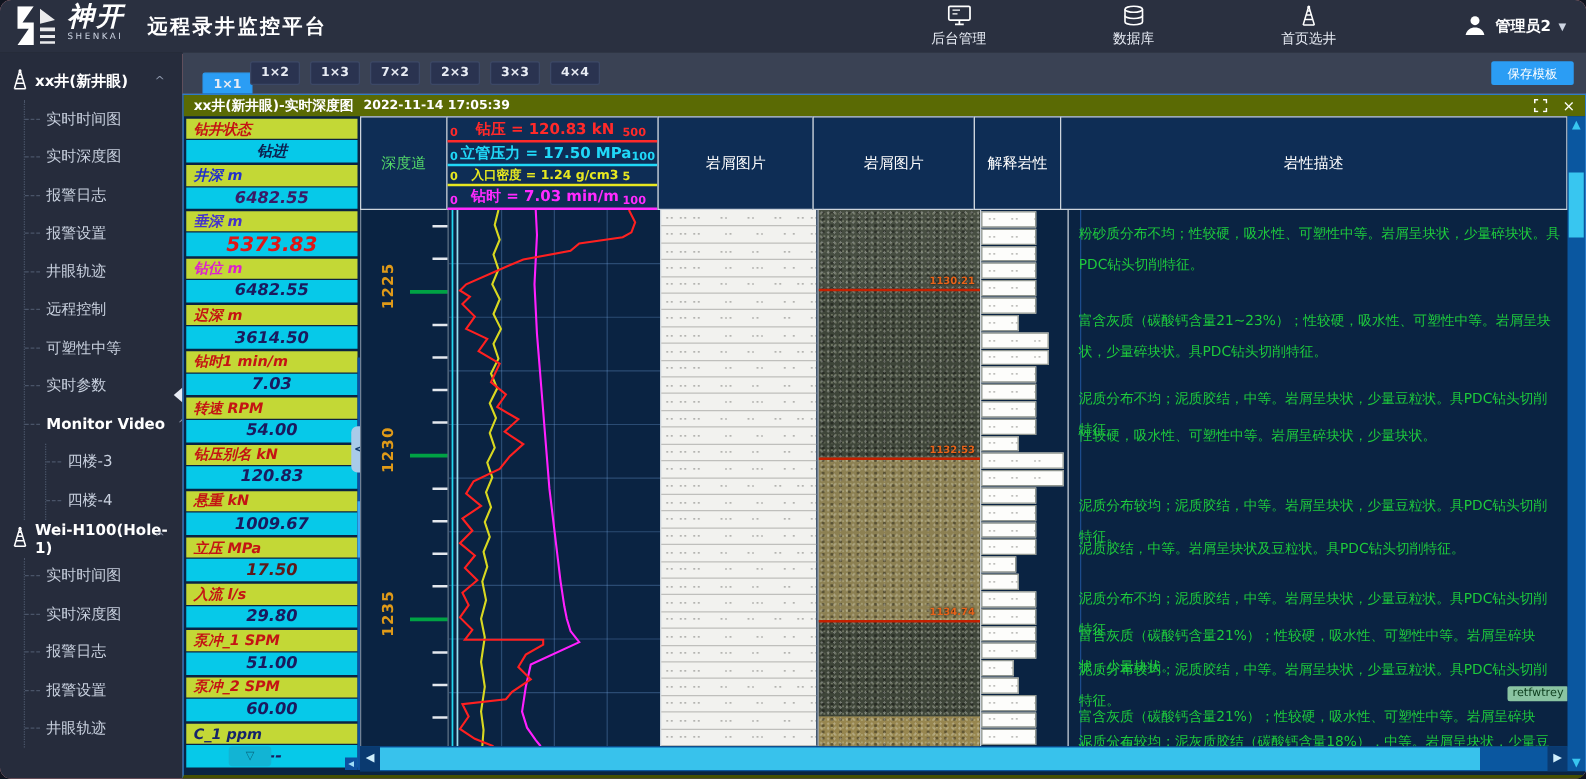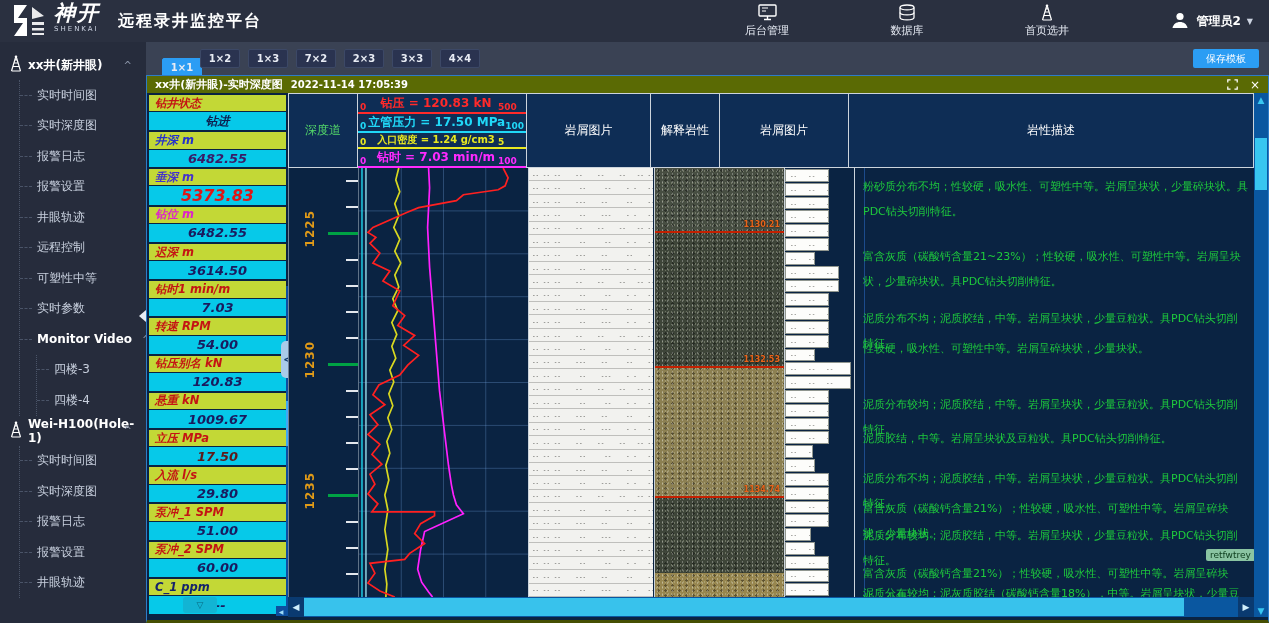--- a/index.html
+++ b/index.html
@@ -1,17 +1,17 @@
 <!DOCTYPE html>
 <html><head>
 <meta charset="utf-8">
 <style>
   html,body{margin:0;padding:0;background:#10141f;}
   .stage{position:relative;width:1269px;height:623px;overflow:hidden;
-         font-family:"DejaVu Sans",sans-serif;background:#fca5a5;-webkit-font-smoothing:antialiased;}
+         font-family:"DejaVu Sans",sans-serif;background:#fca5a5;border-radius:9px;-webkit-font-smoothing:antialiased;}
 
   
   .topbar{position:absolute;left:0;top:0;width:1269px;height:42px;background:#2a3040;border-bottom:1px solid #20252f;}
   .logo-glyph{position:absolute;left:12px;top:5px;width:34px;height:31px;}
   .brand{position:absolute;left:54px;top:3px;color:#fff;line-height:1;}
   .brand .cn{font-size:21px;font-weight:bold;font-style:italic;letter-spacing:2px;}
   .brand .en{display:block;font-size:7px;letter-spacing:2px;color:#cdd4e2;margin-top:2px;font-style:normal;}
   .app-title{position:absolute;left:118px;top:11px;color:#fff;font-size:16px;font-weight:bold;letter-spacing:2px;}
   .topnav{position:absolute;left:745px;right:16px;top:4px;display:flex;justify-content:space-between;align-items:center;}
   .nav-item{display:flex;flex-direction:column;align-items:center;gap:2px;color:#e7ebf4;font-size:11px;cursor:pointer;}
@@ -363,22 +363,22 @@
               <span class="lg-main" style="font-size: 10px;">入口密度 = 1.24 g/cm3</span>
               <span class="lg-max">5</span>
             </div>
             <div class="legend-row" style="color: rgb(255, 42, 255); border-color: rgb(255, 42, 255);">
               <span class="lg-min">0</span>
               <span class="lg-main">钻时 = 7.03 min/m</span>
               <span class="lg-max">100</span>
             </div>
           </div>
         <div class="hcell" style="width:125px" id="h-c0">岩屑图片</div>
+        <div class="hcell" style="width:130px" id="h-c1">岩屑图片</div>
         <div class="hcell" style="width:70px" id="h-c2">解释岩性</div>
-        <div class="hcell" style="width:130px" id="h-c1">岩屑图片</div>
         <div class="hcell" style="flex:1" id="h-c3">岩性描述</div>
       </div>
 
       <div class="cbody">
         <div class="col rail" id="rail">
             <div class="tickw" style="top: 12px;"></div>
             <div class="tickw" style="top: 38.2px;"></div>
             <div class="tickw" style="top: 90.6px;"></div>
             <div class="tickw" style="top: 116.8px;"></div>
             <div class="tickw" style="top: 143px;"></div>

